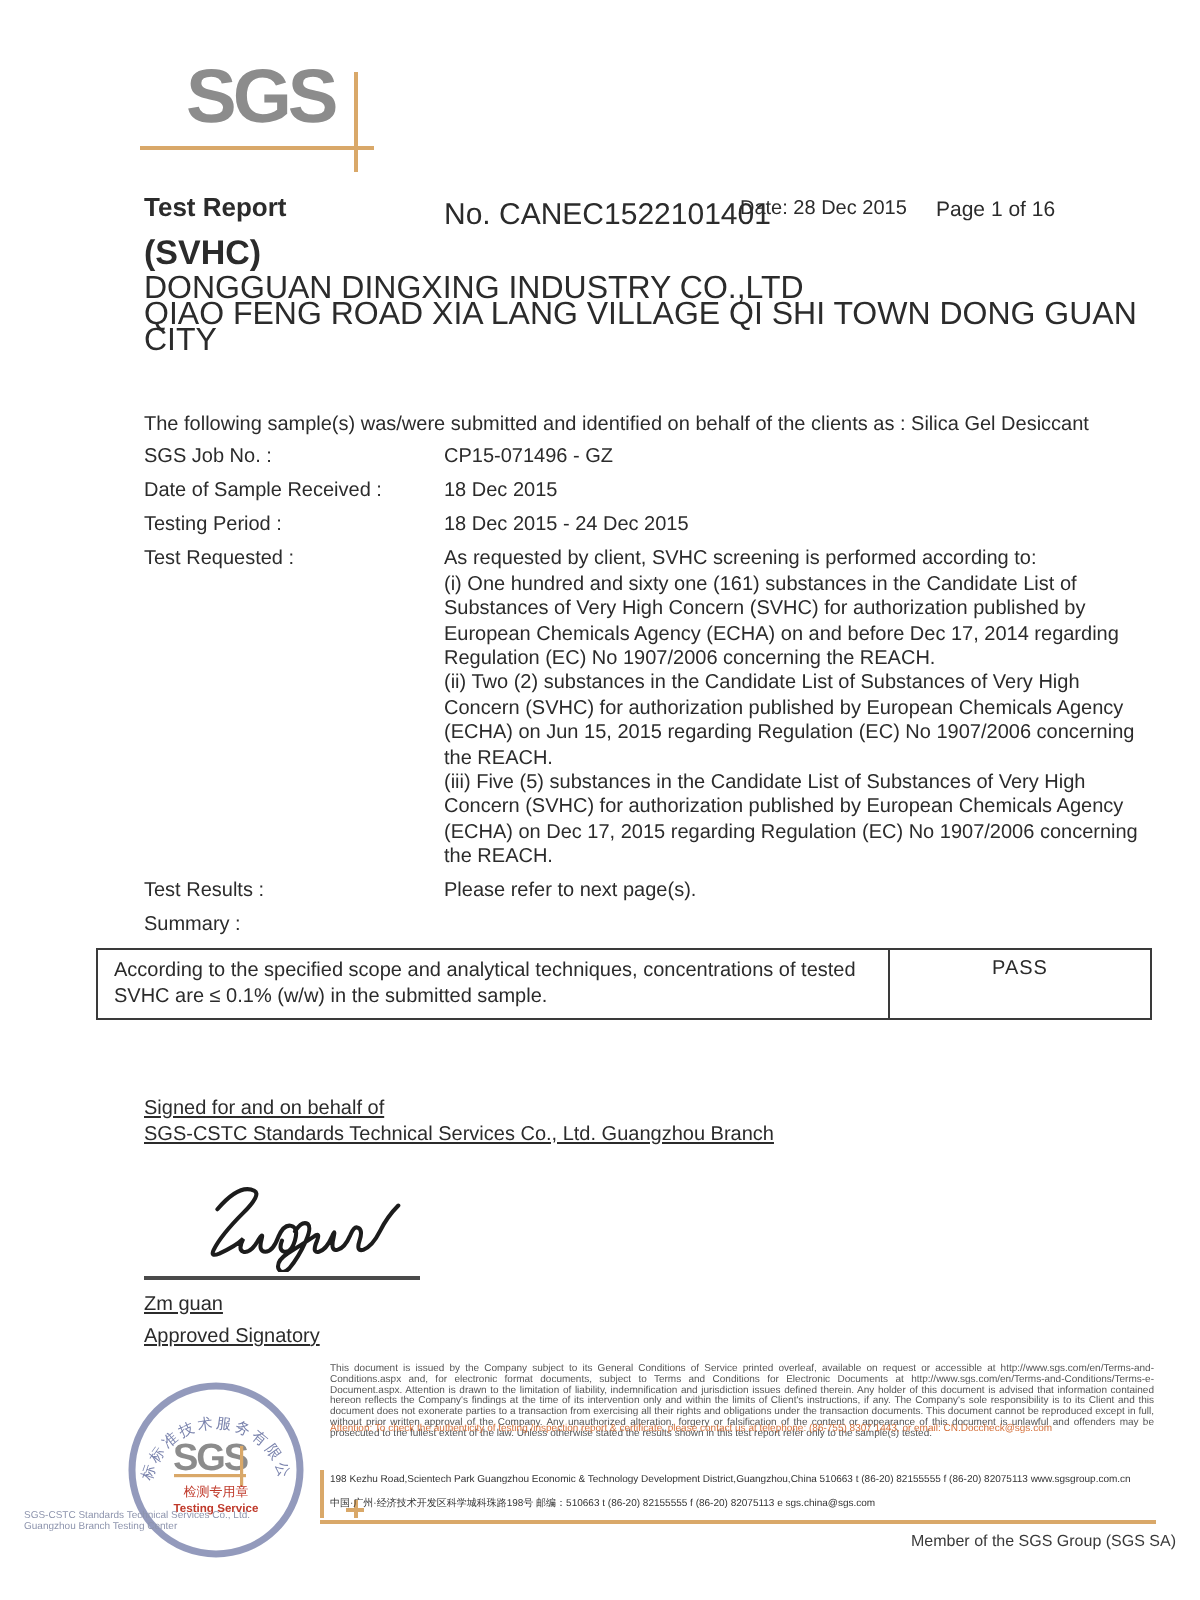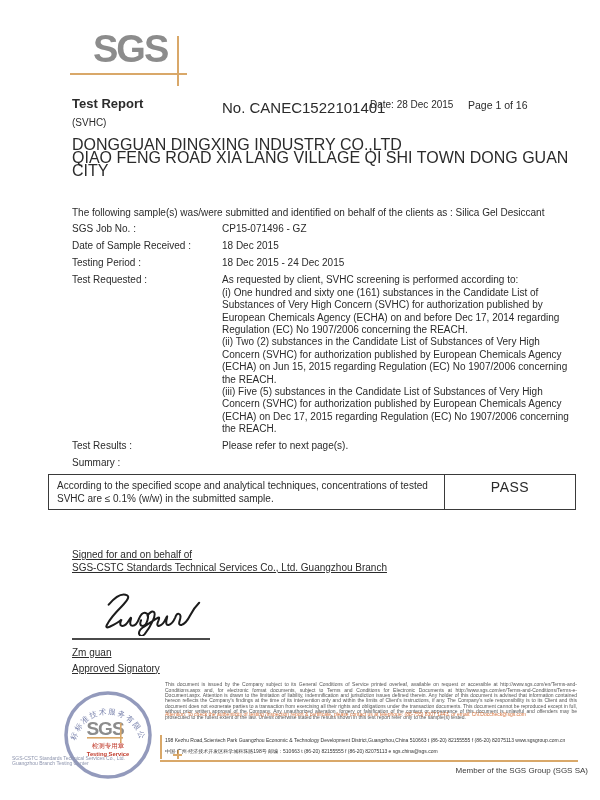--- a/index.html
+++ b/index.html
@@ -8,38 +8,38 @@
     font-family:"Liberation Sans", sans-serif;color:#2b2b2b;overflow:hidden;
     margin:0 auto;
   }
   
   .logo-text{position:absolute;left:93px;top:30px;font-size:38px;font-weight:700;
     color:#8c8c8c;letter-spacing:-2px;line-height:1;}
   .logo-underline{position:absolute;left:70px;top:73px;width:117px;height:2px;background:#d9a869;}
   .logo-vline{position:absolute;left:177px;top:36px;width:2px;height:50px;background:#d9a869;}
   
   .report-title{position:absolute;left:72px;top:96px;font-size:13px;font-weight:700;}
-  .report-subtitle{position:absolute;left:72px;top:117px;font-size:10px;font-weight:400;}
+  .report-subtitle{position:absolute;left:72px;top:117px;font-size:17px;font-weight:700;}
   .report-no{position:absolute;left:222px;top:99px;font-size:15px;}
   .report-date{position:absolute;left:370px;top:99px;font-size:10px;}
   .report-page{position:absolute;left:468px;top:99px;font-size:10.5px;}
   
   .client{position:absolute;left:72px;top:138px;font-size:16px;line-height:13px;}
   
   .intro{position:absolute;left:72px;top:207px;width:512px;font-size:10px;}
   
   .details{position:absolute;left:72px;top:223px;width:506px;font-size:10px;}
   .info-row{display:flex;margin-bottom:4.5px;line-height:12.6px;}
   .info-label{width:150px;flex:0 0 150px;}
   .info-value{flex:1;}
   .req-paras p{margin:0 0 0 0;line-height:12.4px;}
   
   .summary-table{display:flex;border:1px solid #3a3a3a;margin:4px 0 0 -24px;width:528px;box-sizing:border-box;}
   .summary-statement{flex:1;padding:4px 8px;font-size:10px;line-height:13px;border-right:1px solid #3a3a3a;}
-  .summary-verdict{flex:0 0 130px;display:flex;justify-content:center;padding-top:4px;font-size:14px;letter-spacing:.5px;}
+  .summary-verdict{flex:0 0 130px;display:flex;justify-content:center;padding-top:4px;font-size:10px;letter-spacing:.5px;}
   
   .sig-block{margin-top:38px;font-size:10px;line-height:13px;text-decoration:underline;}
   .sig-svg{display:block;margin:14px 0 0 18px;}
   .sig-underline{width:138px;height:2px;background:#4a4a4a;margin-top:2px;}
   .sig-name{margin-top:6px;}
   .sig-title{margin-top:3px;}
   
   .stamp-svg{position:absolute;left:58px;top:685px;}
   .stamp-company{position:absolute;left:12px;top:755px;width:340px;font-size:10px;line-height:11px;
     color:#8d94ad;transform:scale(0.5);transform-origin:0 0;}

